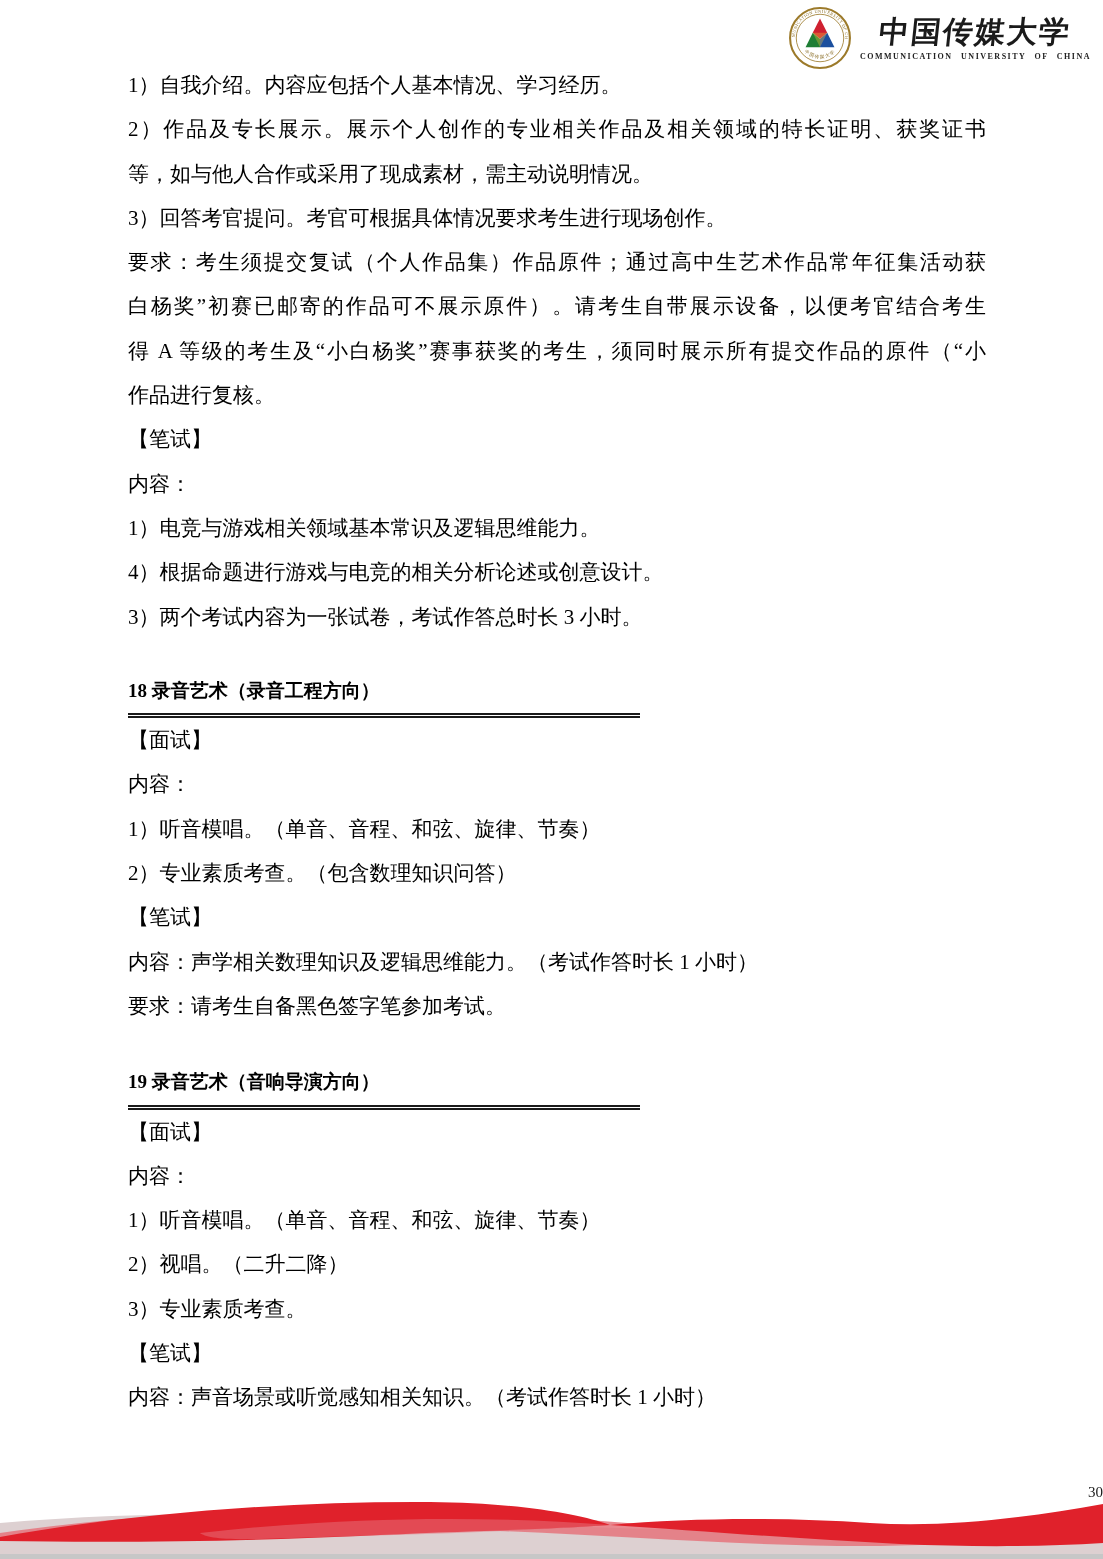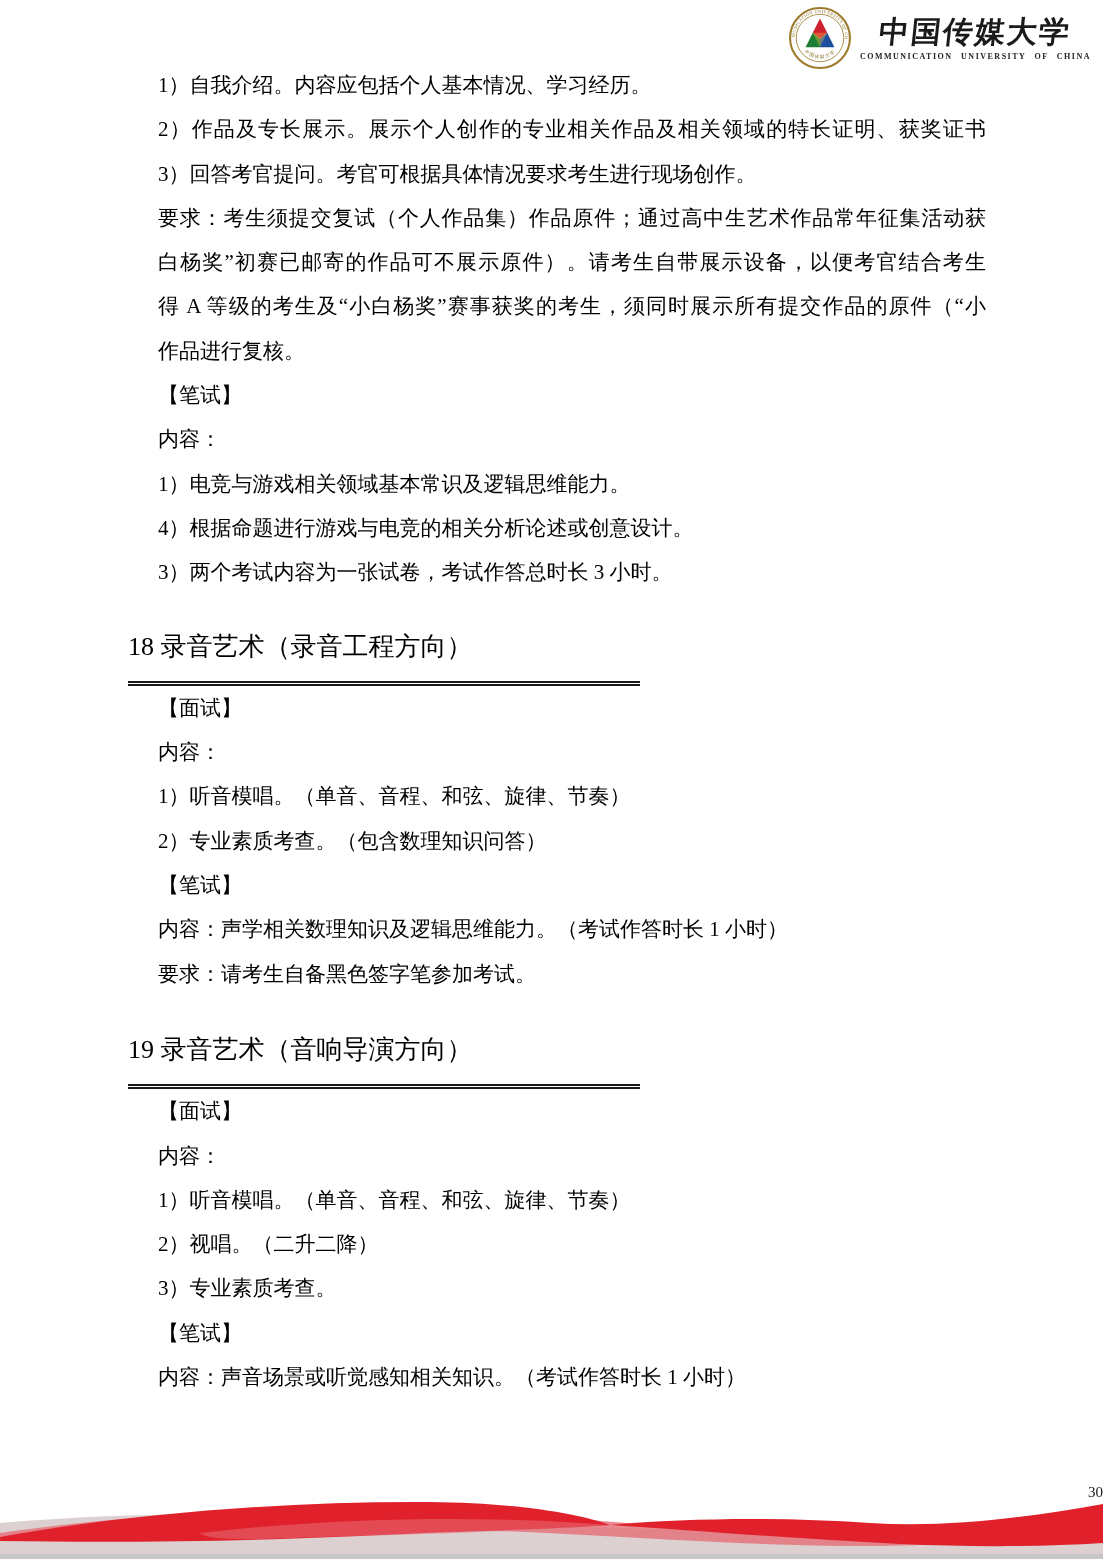--- a/index.html
+++ b/index.html
@@ -15,26 +15,26 @@
     font-size:30px;font-weight:700;letter-spacing:2px;color:#1a1a1a;
     transform:skewX(-6deg);white-space:nowrap;line-height:34px;
     font-family:"DejaVu Serif","Liberation Serif",serif;
   }
   .logo-en{
     font-size:8px;font-weight:700;letter-spacing:1.5px;word-spacing:5px;color:#222;
     white-space:nowrap;margin-top:3px;font-family:"Liberation Serif",serif;
   }
   
   .content{position:absolute;left:128px;top:63px;width:858px;font-size:21px;}
-  .line{height:44.3px;line-height:44.3px;white-space:nowrap;margin-left:30px;}
+  .line{height:44.3px;line-height:44.3px;white-space:nowrap;}
   .line.fill{white-space:normal;text-align:justify;text-align-last:justify;overflow:hidden;}
   .line.bold{font-weight:400;}
   .section-title{
-    font-weight:400;font-size:26px;line-height:44.3px;width:512px;
-    padding-bottom:12px;border-bottom:5px double #1a1a1a;margin-top:30px;
+    font-weight:700;font-size:19px;line-height:44.3px;width:512px;
+    padding-bottom:0;border-bottom:5px double #1a1a1a;margin-top:30px;
     white-space:nowrap;
   }
   .section-title.second{margin-top:32px;}
   
   .page-number{
     position:absolute;left:0;right:0;top:1484px;text-align:right;
     font-size:15px;color:#1a1a1a;
   }
   .wave{position:absolute;left:0;bottom:0;width:1103px;height:72px;display:block;}
   .bottom-strip{position:absolute;left:0;bottom:0;width:1103px;height:5px;background:#c7c7c7;}
@@ -68,20 +68,21 @@
     <div class="logo-text">
       <div class="logo-cn">中国传媒大学</div>
       <div class="logo-en">COMMUNICATION UNIVERSITY OF CHINA</div>
     </div>
   </div>
 
   <div class="content">
 
     <div class="line">1）自我介绍。内容应包括个人基本情况、学习经历。</div>
     <div class="line fill">2）作品及专长展示。展示个人创作的专业相关作品及相关领域的特长证明、获奖证书</div>
+    <div class="line">等，如与他人合作或采用了现成素材，需主动说明情况。</div>
     <div class="line">3）回答考官提问。考官可根据具体情况要求考生进行现场创作。</div>
     <div class="line fill">要求：考生须提交复试（个人作品集）作品原件；通过高中生艺术作品常年征集活动获</div>
     <div class="line fill">白杨奖”初赛已邮寄的作品可不展示原件）。请考生自带展示设备，以便考官结合考生</div>
     <div class="line fill">得 A 等级的考生及“小白杨奖”赛事获奖的考生，须同时展示所有提交作品的原件（“小</div>
     <div class="line">作品进行复核。</div>
 
     <div class="line bold">【笔试】</div>
     <div class="line">内容：</div>
     <div class="line">1）电竞与游戏相关领域基本常识及逻辑思维能力。</div>
     <div class="line">4）根据命题进行游戏与电竞的相关分析论述或创意设计。</div>

